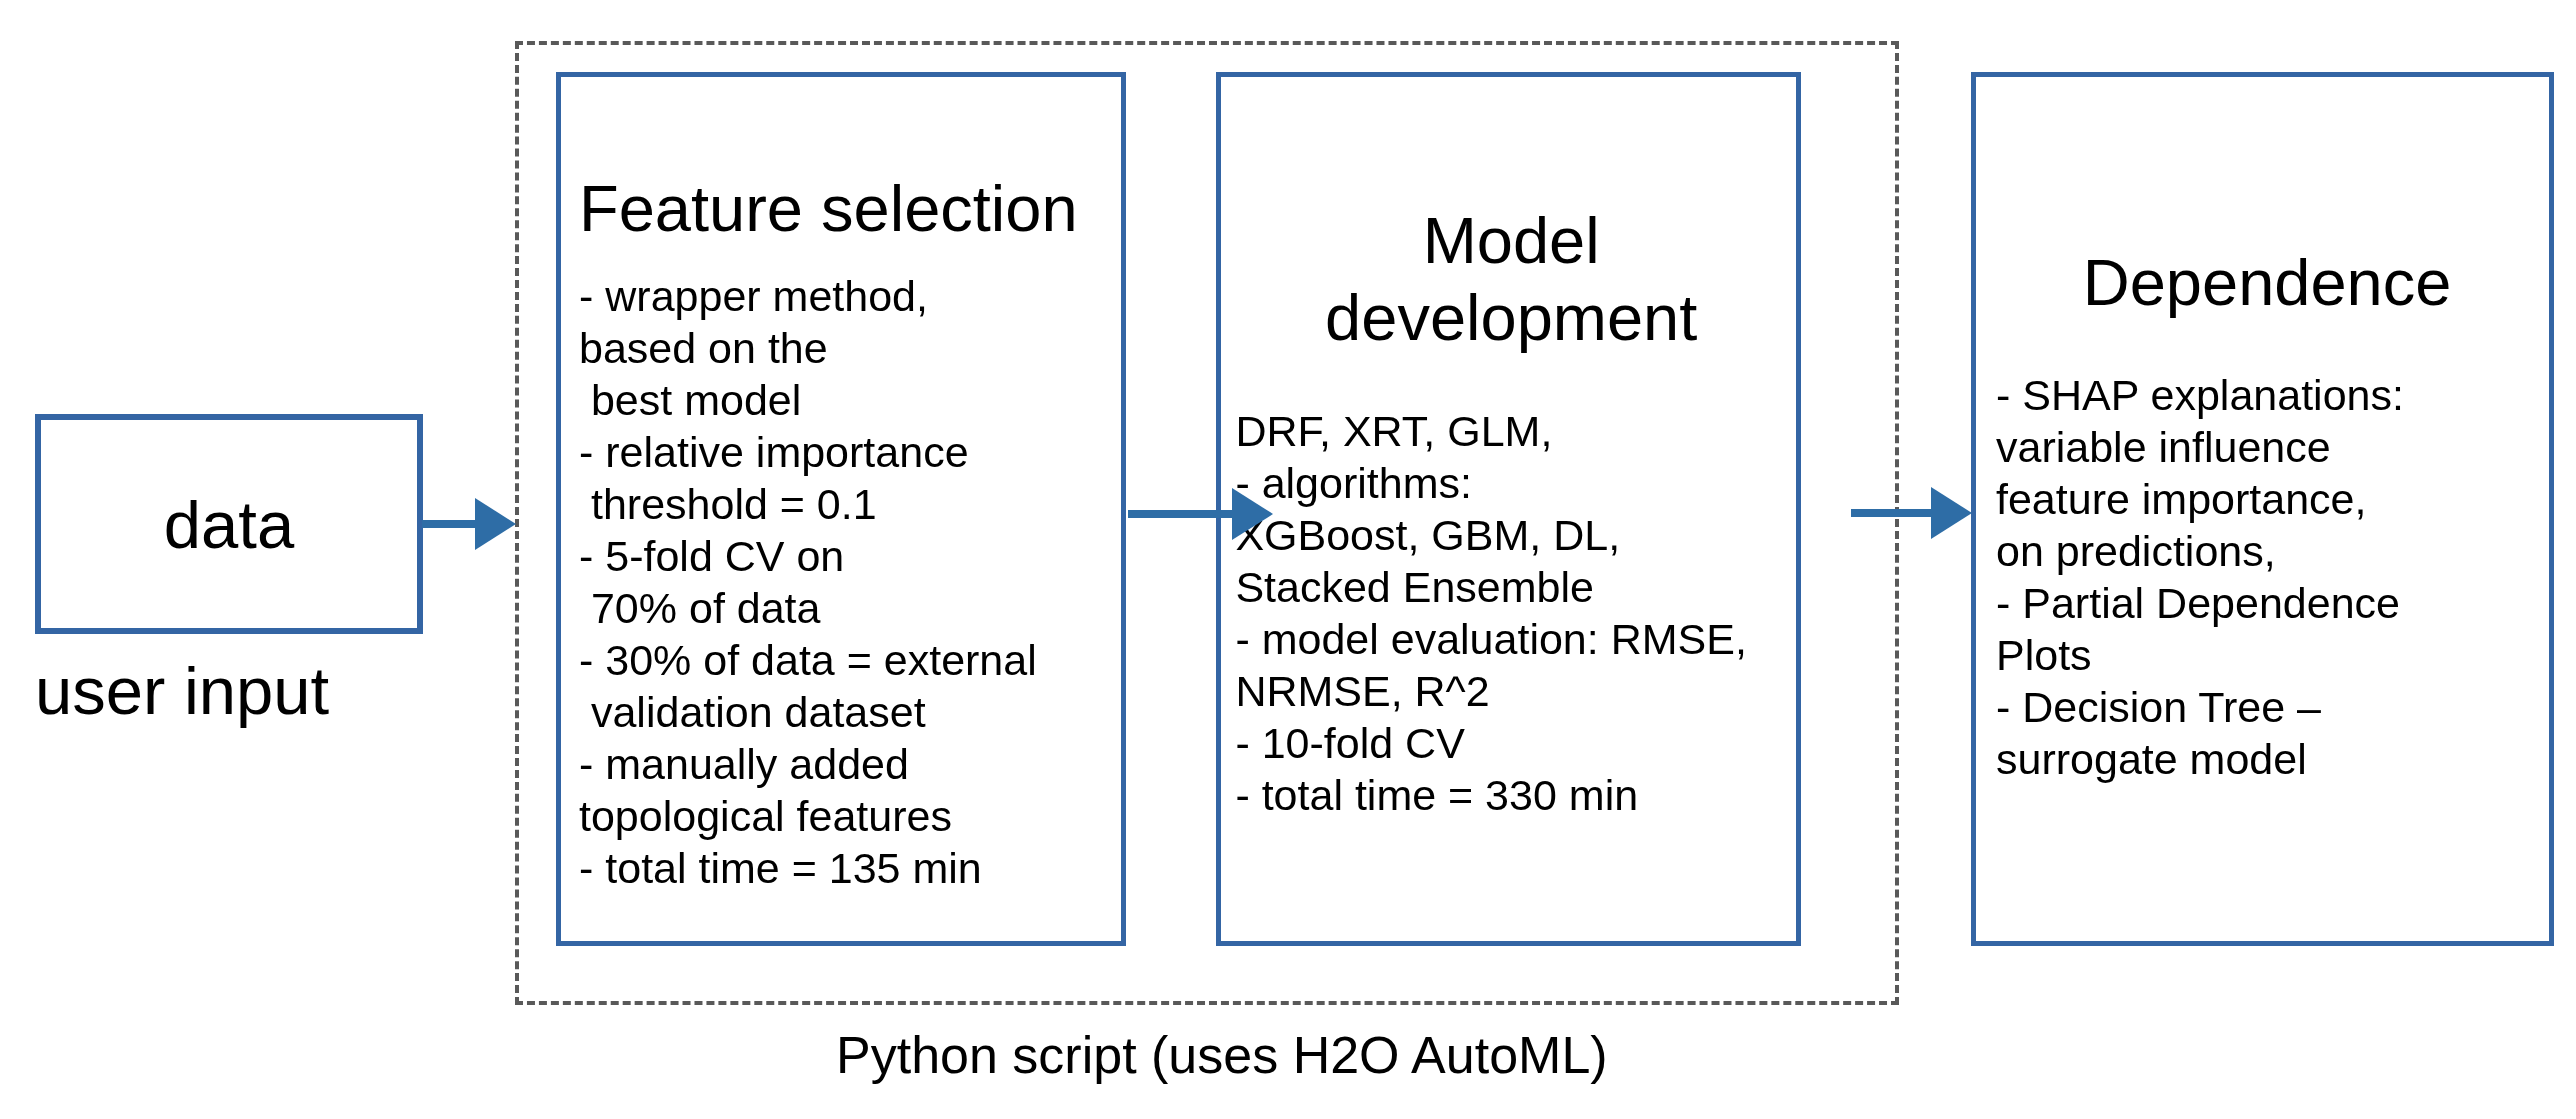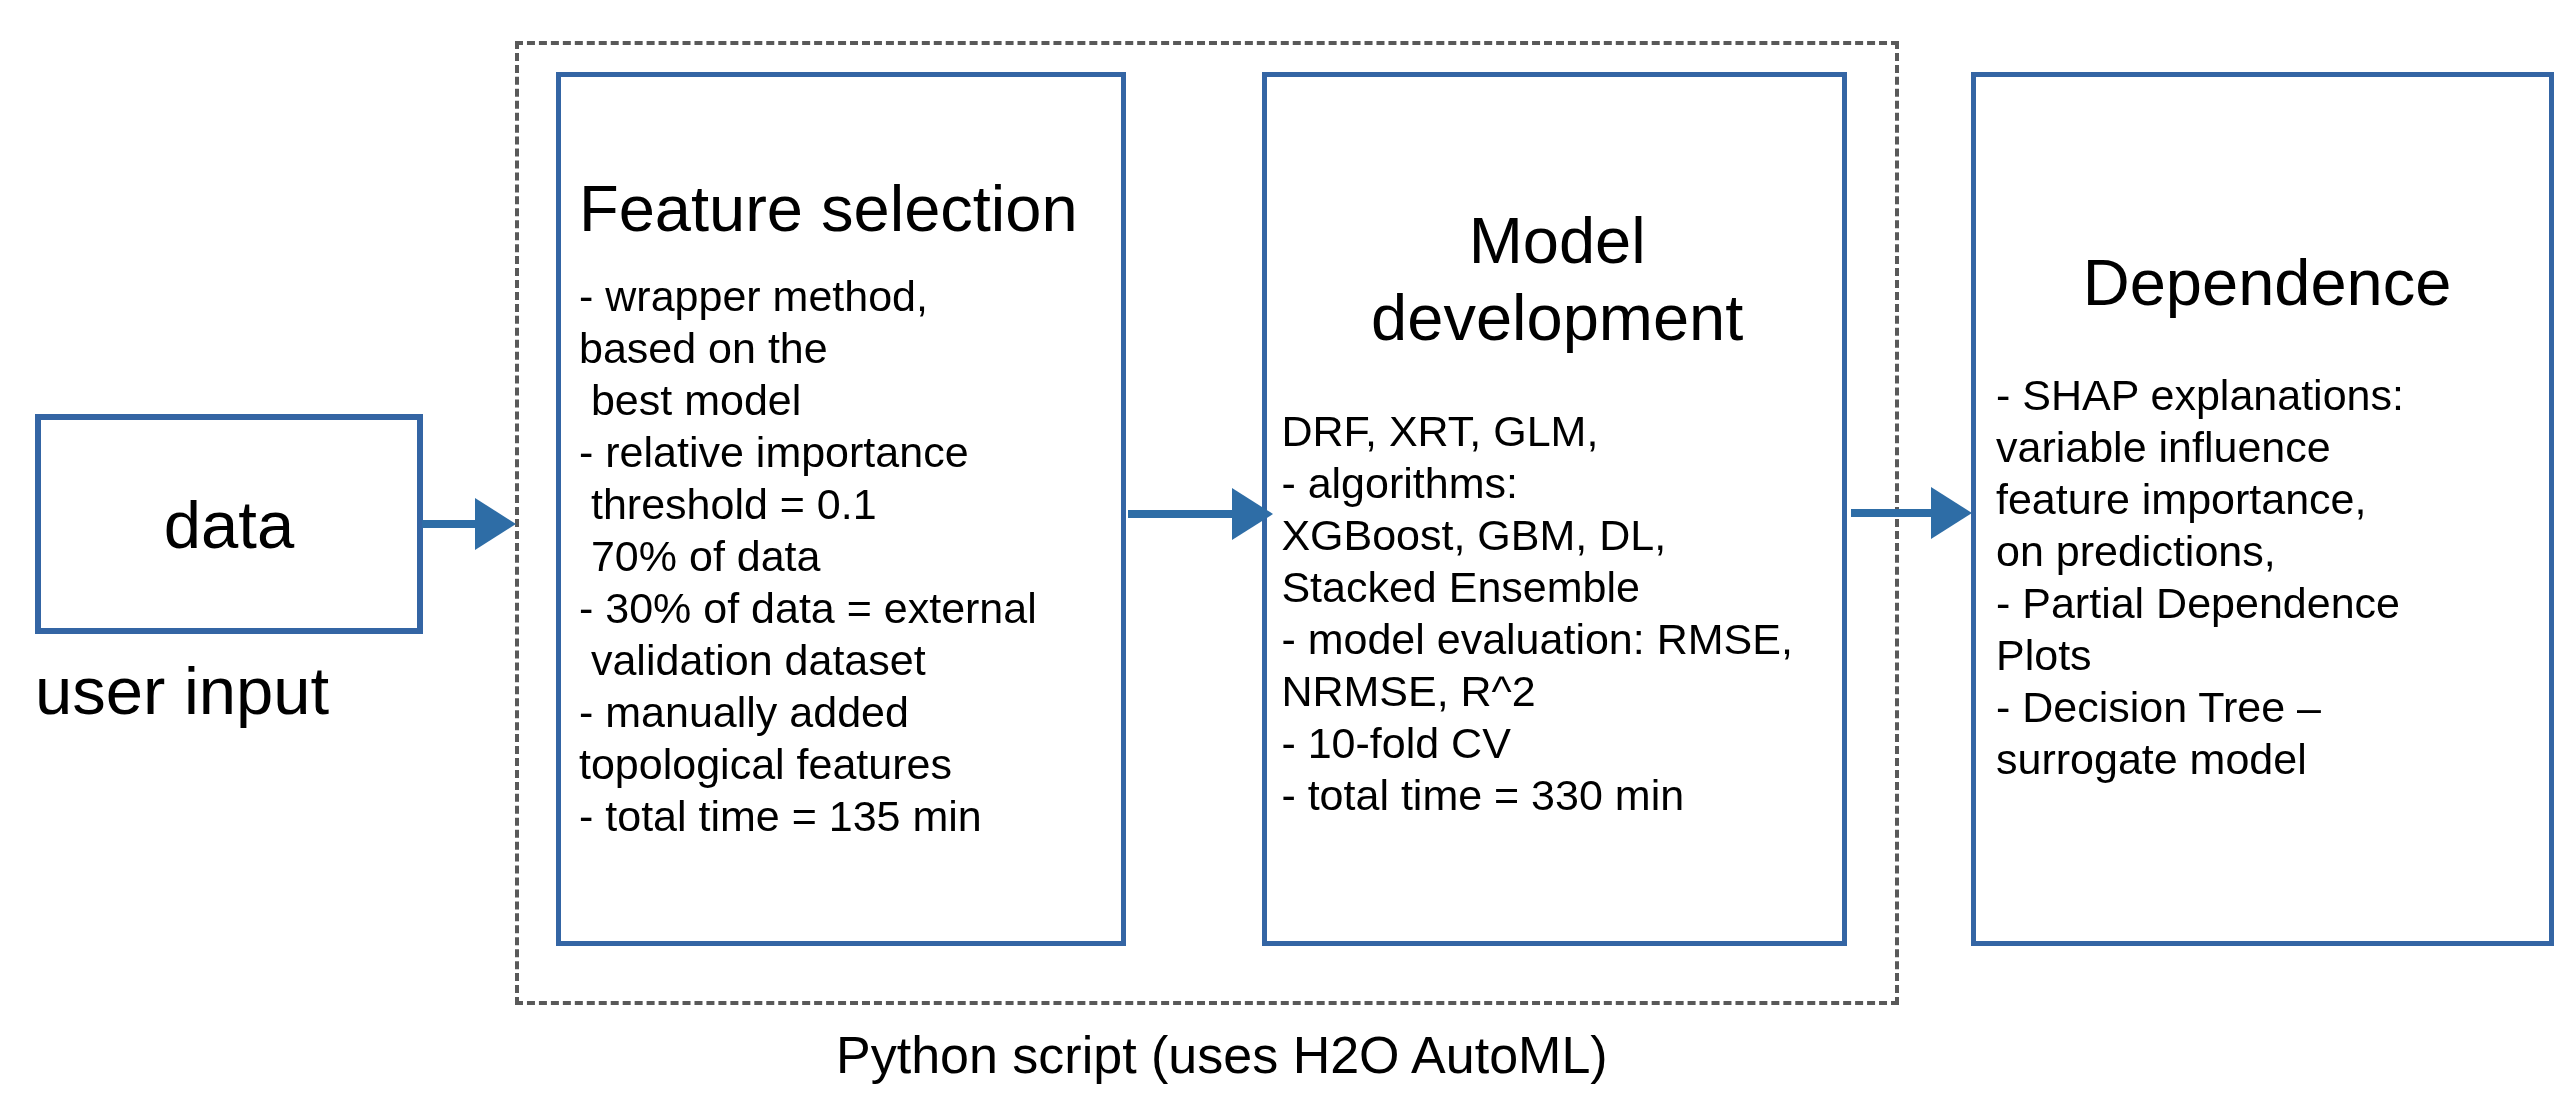--- a/index.html
+++ b/index.html
@@ -39,21 +39,21 @@
     position:absolute;left:836px;top:1024px;
     font-size:52px;line-height:1.2;white-space:nowrap;
   }
   
   .process-box{
     position:absolute;top:72px;height:874px;
     border:5.4px solid var(--box-border);box-sizing:border-box;
     background:var(--background);
   }
   .box-feature{left:556px;width:570px;padding:94px 12.6px 0 18px;}
-  .box-model{left:1262px;width:585px;padding:126px 9px 0 14.4px;}
+  .box-model{left:1216px;width:585px;padding:126px 9px 0 14.4px;}
   .box-explanation{left:1971px;width:583px;padding:168px 10.8px 0 20px;}
   .box-title{
     font-size:65px;line-height:1.18;white-space:pre-line;
   }
   .title-left{text-align:left;margin-bottom:22px;}
   .title-center{text-align:center;}
   .box-model .box-title{margin-bottom:49px;}
   .box-explanation .box-title{margin-bottom:47px;}
   .box-body{font-size:43px;}
   .box-body .line{white-space:pre-wrap;line-height:52px;}
@@ -87,20 +87,21 @@
   <div class="pipeline-caption">Python script (uses H2O AutoML)</div>
 
   <div class="process-box box-feature">
     <div class="box-title title-left">Feature selection</div>
     <div class="box-body">
         <div class="line">- wrapper method,</div>
         <div class="line">based on the</div>
         <div class="line"> best model</div>
         <div class="line">- relative importance</div>
         <div class="line"> threshold = 0.1</div>
+        <div class="line">- 5-fold CV on</div>
         <div class="line"> 70% of data</div>
         <div class="line">- 30% of data = external</div>
         <div class="line"> validation dataset</div>
         <div class="line">- manually added</div>
         <div class="line">topological features</div>
         <div class="line">- total time = 135 min</div>
       </div>
   </div>
 
   <div class="process-box box-model">

